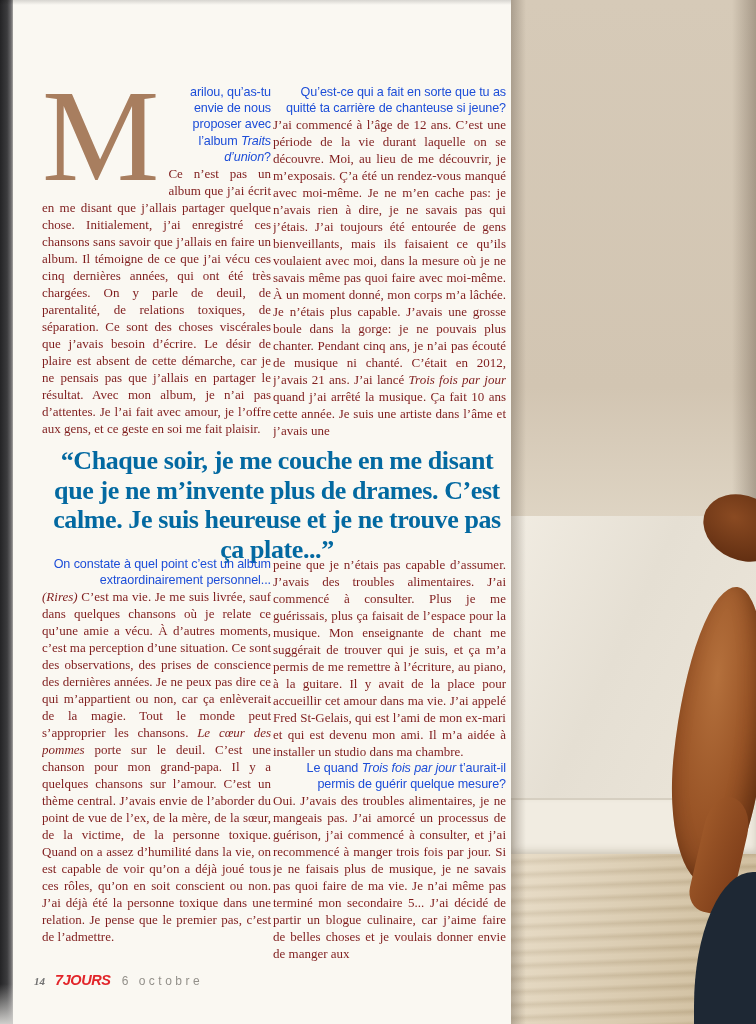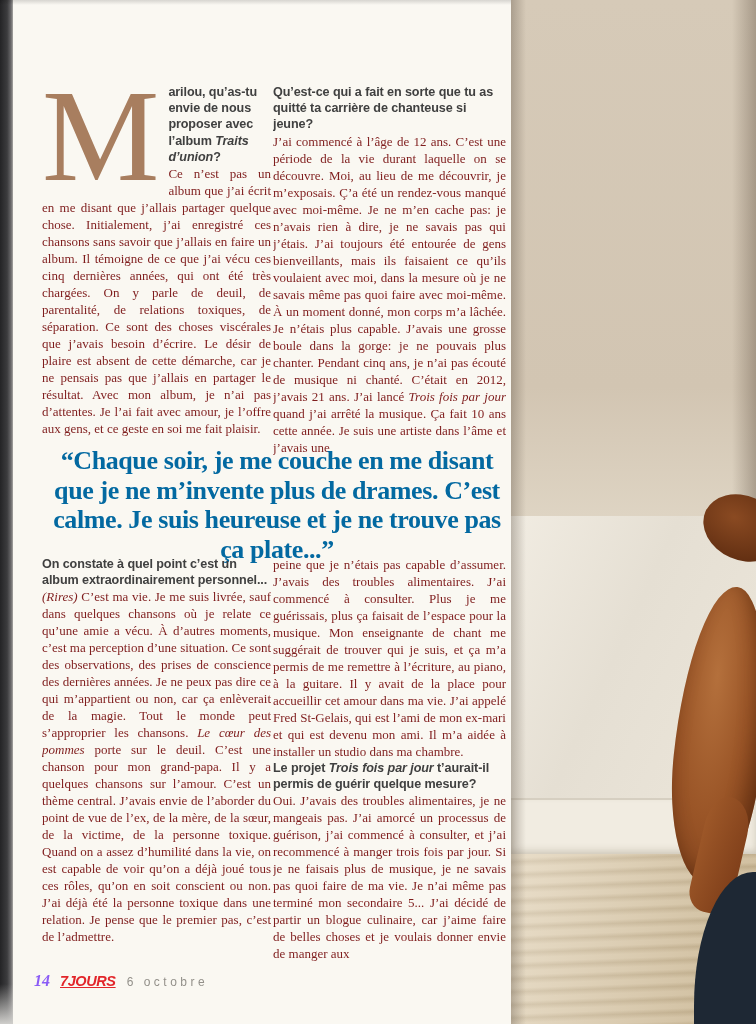--- a/index.html
+++ b/index.html
@@ -19,38 +19,38 @@
   .c2{left:273px;width:233px;}
   .row1{top:84px;}
   .r1c2{height:372px;overflow:hidden;}
   .row2{top:556px;}
   .r2c1{height:428px;overflow:hidden;}
   .r2c2{height:442px;overflow:hidden;}
 
   .a{font-family:"Liberation Serif",serif;font-size:13px;line-height:17px;color:#7f1d1d;
      text-align:justify;margin:0;hyphens:auto;-webkit-hyphens:auto;}
   .a em{font-style:italic;}
-  .q{font-family:"Liberation Sans",sans-serif;font-weight:700;font-size:12.6px;line-height:16.2px;
-     color:#404040;margin:0;letter-spacing:-0.1px;}
+  .q{font-family:"Liberation Sans",sans-serif;font-weight:400;font-size:12.6px;line-height:16.2px;
+     color:#1d4ed8;margin:0;letter-spacing:-0.1px;text-align:right;}
   .q em{font-style:italic;}
 
   .dropcap{float:left;font-family:"Liberation Serif",serif;font-weight:400;
            font-size:132px;line-height:101px;height:103px;color:#a87e5f;
            margin:1px 9px 0 0;}
 
   .quote{position:absolute;left:46px;top:446px;width:462px;text-align:center;
          font-family:Liberation Serif, serif;font-weight:700;font-size:26px;line-height:29.5px;
          color:#0369a1;letter-spacing:-0.4px;}
 
   
   .footer{position:absolute;left:34px;top:972px;display:flex;align-items:baseline;}
   .pagenum{font-family:"Liberation Serif",serif;font-style:italic;font-weight:700;
-           font-size:16px;color:#8b5cf6;text-align:center;}
+           font-size:11px;color:#737373;text-align:center;}
   .maglogo{font-family:"Liberation Sans",sans-serif;font-style:italic;font-weight:800;
-           font-size:14.5px;color:#e2252a;letter-spacing:-0.4px;margin-left:10px;text-decoration:underline;}
+           font-size:14.5px;color:#e2252a;letter-spacing:-0.4px;margin-left:10px;}
   .date{font-family:"Liberation Sans",sans-serif;font-size:12px;color:#93908a;
         letter-spacing:3.5px;margin-left:11px;}
 
   
   .photo{position:absolute;left:511px;top:0;width:245px;height:1024px;overflow:hidden;}
   .photo > div{position:absolute;}
   .wall-top{left:0;top:0;width:245px;height:516px;
         background:linear-gradient(180deg,#d6cab8 0%,#d2c5b2 75%,#ded4c3 100%);}
   .wall-top-edge{right:0;top:0;width:24px;height:560px;
         background:linear-gradient(90deg,rgba(90,75,60,0),rgba(90,75,60,.38));}
@@ -99,21 +99,21 @@
 
     <div class="quote">“Chaque soir, je me couche en me disant que je ne m’invente plus de drames. C’est calme. Je suis heureuse et je ne trouve pas ça plate...”</div>
 
     <section class="col c1 row2 r2c1">
       <h2 class="q">On constate à quel point c’est un album extraordinairement personnel...</h2>
       <p class="a"><em>(Rires)</em><span> C’est ma vie. Je me suis livrée, sauf dans quelques chansons où je relate ce qu’une amie a vécu. À d’autres moments, c’est ma perception d’une situation. Ce sont des observations, des prises de conscience des dernières années. Je ne peux pas dire ce qui m’appartient ou non, car ça enlèverait de la magie. Tout le monde peut s’approprier les chansons. </span><em>Le cœur des pommes</em><span> porte sur le deuil. C’est une chanson pour mon grand-papa. Il y a quelques chansons sur l’amour. C’est un thème central. J’avais envie de l’aborder du point de vue de l’ex, de la mère, de la sœur, de la victime, de la personne toxique. Quand on a assez d’humilité dans la vie, on est capable de voir qu’on a déjà joué tous ces rôles, qu’on en soit conscient ou non. J’ai déjà été la personne toxique dans une relation. Je pense que le premier pas, c’est de l’admettre.</span></p>
     </section>
 
     <section class="col c2 row2 r2c2">
       <p class="a">peine que je n’étais pas capable d’assumer. J’avais des troubles alimentaires. J’ai commencé à consulter. Plus je me guérissais, plus ça faisait de l’espace pour la musique. Mon enseignante de chant me suggérait de trouver qui je suis, et ça m’a permis de me remettre à l’écriture, au piano, à la guitare. Il y avait de la place pour accueillir cet amour dans ma vie. J’ai appelé Fred St-Gelais, qui est l’ami de mon ex-mari et qui est devenu mon ami. Il m’a aidée à installer un studio dans ma chambre.</p>
-      <h2 class="q"><span>Le projet </span><em>Trois fois par jour</em><span> t’aurait-il permis de guérir quelque mesure?</span></h2>
+      <h2 class="q"><span>Le quand </span><em>Trois fois par jour</em><span> t’aurait-il permis de guérir quelque mesure?</span></h2>
       <p class="a">Oui. J’avais des troubles alimentaires, je ne mangeais pas. J’ai amorcé un processus de guérison, j’ai commencé à consulter, et j’ai recommencé à manger trois fois par jour. Si je ne faisais plus de musique, je ne savais pas quoi faire de ma vie. Je n’ai même pas terminé mon secondaire 5... J’ai décidé de partir un blogue culinaire, car j’aime faire de belles choses et je voulais donner envie de manger aux</p>
     </section>
 
   </article>
 
   <footer class="footer">
     <span class="pagenum">14</span>
     <span class="maglogo">7JOURS</span>
     <span class="date">6 octobre</span>
   </footer>

